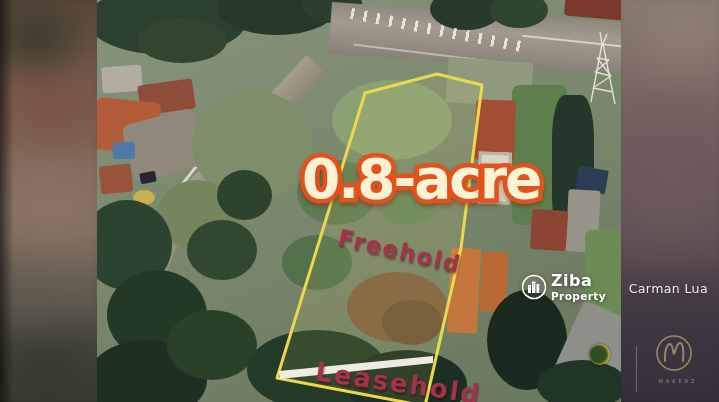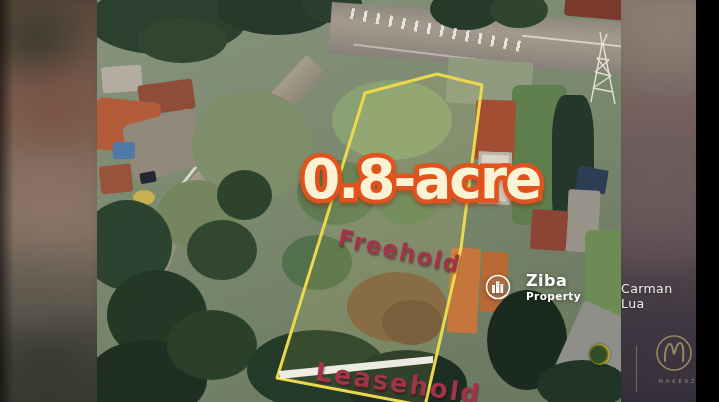--- a/index.html
+++ b/index.html
@@ -16,21 +16,21 @@
       radial-gradient(90px 70px at 40% 12%, #3a3a2c 0%, rgba(58,58,44,0) 70%),
       radial-gradient(110px 90px at 55% 28%, #7a5246 0%, rgba(122,82,70,0) 70%),
       radial-gradient(120px 110px at 50% 52%, #8a7468 0%, rgba(138,116,104,0) 75%),
       radial-gradient(100px 90px at 45% 68%, #5f5a4e 0%, rgba(95,90,78,0) 70%),
       radial-gradient(130px 100px at 50% 90%, #35382c 0%, rgba(53,56,44,0) 75%),
       linear-gradient(180deg,#564438 0%,#7d6354 30%,#82715f 55%,#5c564c 75%,#3a3a30 100%);
   }
   #edge-left .dark-rim{position:absolute;left:0;top:0;width:14px;height:100%;
     background:linear-gradient(90deg,rgba(0,0,0,.55),rgba(0,0,0,0));}
   
-  #panel-right{position:absolute;left:621px;top:0;width:75px;height:402px;overflow:hidden;}
+  #panel-right{position:absolute;left:621px;top:0;width:98px;height:402px;overflow:hidden;}
   #panel-right .blur-inner{
     position:absolute;inset:-14px;filter:blur(8px);
     background:
       radial-gradient(120px 90px at 60% 10%, #8d7d72 0%, rgba(141,125,114,0) 75%),
       radial-gradient(120px 120px at 50% 45%, #6e5b5c 0%, rgba(110,91,92,0) 80%),
       radial-gradient(140px 120px at 55% 85%, #3c3540 0%, rgba(60,53,64,0) 80%),
       linear-gradient(180deg,#877a70 0%,#75625f 30%,#5c4d52 60%,#3a333d 85%,#2b2730 100%);
   }
   
   #map{position:absolute;left:97px;top:0;width:524px;height:402px;overflow:hidden;
@@ -57,21 +57,21 @@
     filter:drop-shadow(0 3px 2px rgba(110,30,0,.4));}
   #area-label-wrap .t{position:absolute;left:0;top:0;white-space:nowrap;
     font-size:55px;font-weight:800;letter-spacing:-2px;line-height:70px;}
   #area-label-wrap .stroke{-webkit-text-stroke:9px #e2521c;color:#e2521c;}
   #area-label-wrap .fill{color:#fcf2d4;}
   .tenure{position:absolute;font-weight:700;color:#a23348;white-space:nowrap;
     text-shadow:1px 2px 2px rgba(40,0,10,.45);}
   #freehold-label{left:240px;top:238px;font-size:23px;letter-spacing:1.5px;transform:rotate(13deg);}
   #leasehold-label{left:218px;top:368px;font-size:26px;letter-spacing:2px;transform:rotate(8deg);}
   
-  #ziba-badge{position:absolute;left:388px;top:273px;display:flex;align-items:center;gap:15px;
+  #ziba-badge{position:absolute;left:424px;top:273px;display:flex;align-items:center;gap:4px;
     filter:drop-shadow(0 1px 2px rgba(0,0,0,.5));}
   #ziba-badge .txt{display:flex;flex-direction:column;line-height:1;}
   #ziba-badge .brand{color:#fff;font-size:16px;font-weight:700;letter-spacing:.5px;}
   #ziba-badge .sub{color:#fff;font-size:10.5px;font-weight:700;margin-top:2px;letter-spacing:.4px;}
   
   #mini-logo{position:absolute;left:492px;top:344px;width:21px;height:21px;border-radius:50%;
     background:radial-gradient(circle at 45% 50%, #2e4a22 0 45%, #4a5b1e 55%, #c8b428 70%, #8a7a1a 100%);
     box-shadow:0 0 3px rgba(0,0,0,.5);opacity:.95;}
   
   #agent-name{position:absolute;right:11px;top:281px;color:#f2efe9;font-size:12.5px;

